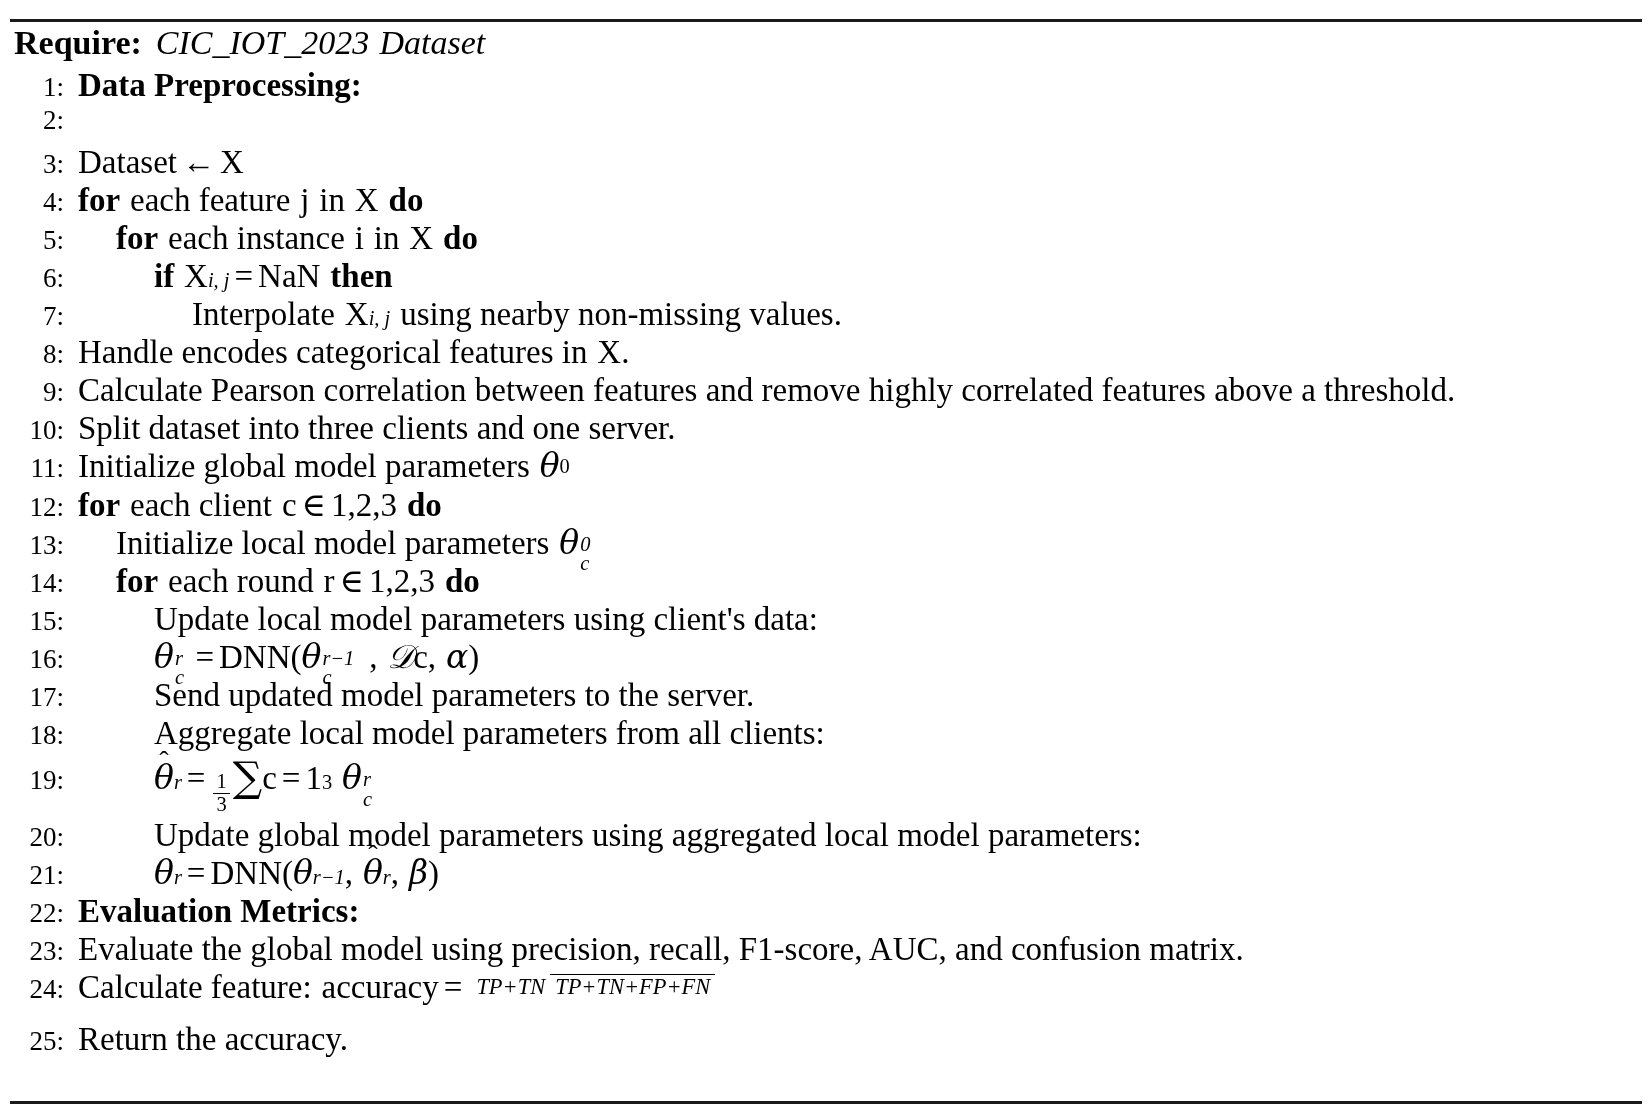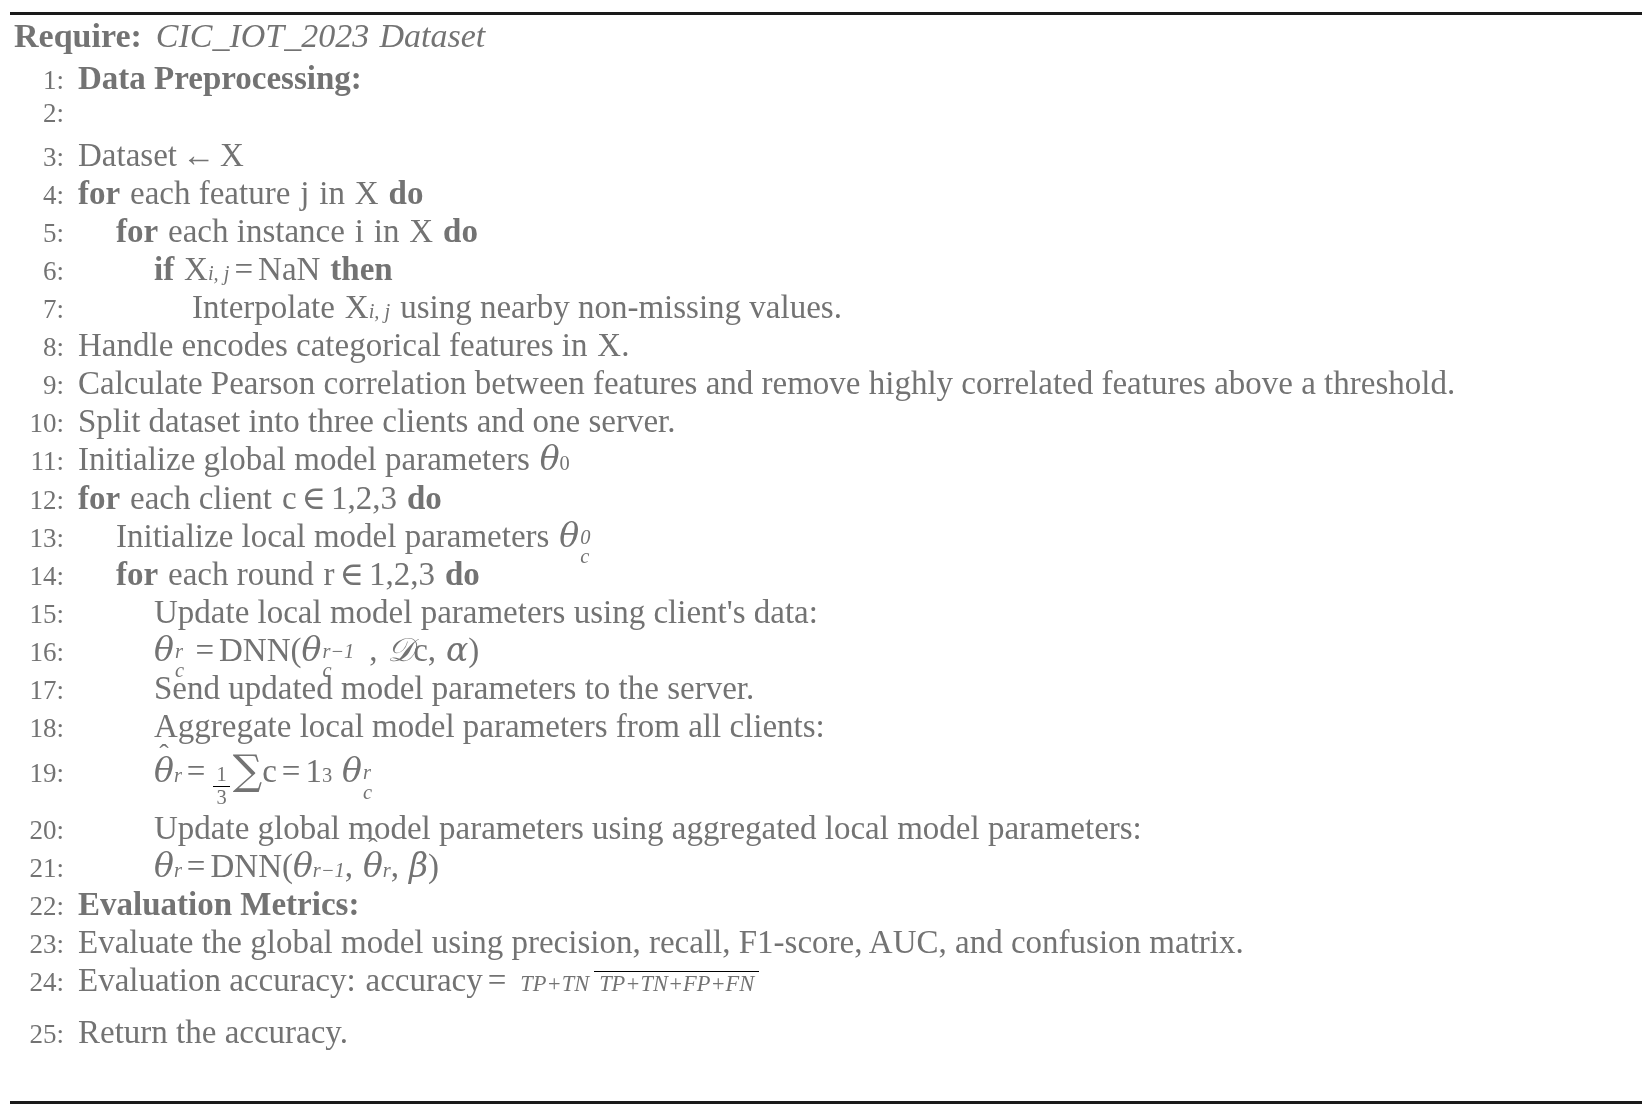--- a/index.html
+++ b/index.html
@@ -6,24 +6,24 @@
     margin: 0;
     padding: 0;
     background: #ffffff;
   }
   #algorithm-figure {
     width: 1652px;
     height: 1108px;
     box-sizing: border-box;
     background: #ffffff;
     font-family: "Liberation Serif", "DejaVu Serif", serif;
-    color: #737373;
+    color: #000000;
     position: relative;
     overflow: hidden;
-    padding: 8px 10px;
+    padding: 15px 10px;
   }
   .rule {
     border: none;
     border-top: 3px solid #1a1a1a;
     margin: 0;
     width: 100%;
   }
   .rule-top { margin-top: 4px; }
   .rule-bottom { position: absolute; left: 10px; right: 10px; bottom: 4px; width: auto; }
 
@@ -62,21 +62,21 @@
     font-size: 27px;
     white-space: nowrap;
     padding-right: 0;
   }
   .step-body {
     padding-left: 14px;
     white-space: nowrap;
     display: flex;
     align-items: baseline;
   }
-  .ind-0 { padding-left: 14px; }
+  .ind-0 { padding-left: 14px; align-items: center; }
   .ind-1 { padding-left: 52px; }
   .ind-2 { padding-left: 90px; }
   .ind-3 { padding-left: 128px; }
 
   .kw { font-weight: bold; }
   .mi { }
   .mt { font-style: normal; }
 
   
   .msup {
@@ -456,21 +456,21 @@
     <div class="step">
       <span class="step-num">23:</span>
       <span class="step-body ind-0">
         <span>Evaluate the global model using precision, recall, F1-score, AUC, and confusion matrix.</span>
       </span>
     </div>
 
     <div class="step" style="min-height:52px">
       <span class="step-num">24:</span>
       <span class="step-body ind-0">
-        <span>Evaluation accuracy:</span>
+        <span>Calculate feature:</span>
           <span class="sp"></span>
         <span class="mi">accuracy</span>
         <span class="op">=</span>
         <span class="frac-big">
           <span class="num">TP+TN</span>
           <span class="den">TP+TN+FP+FN</span>
         </span>
       </span>
     </div>
 

